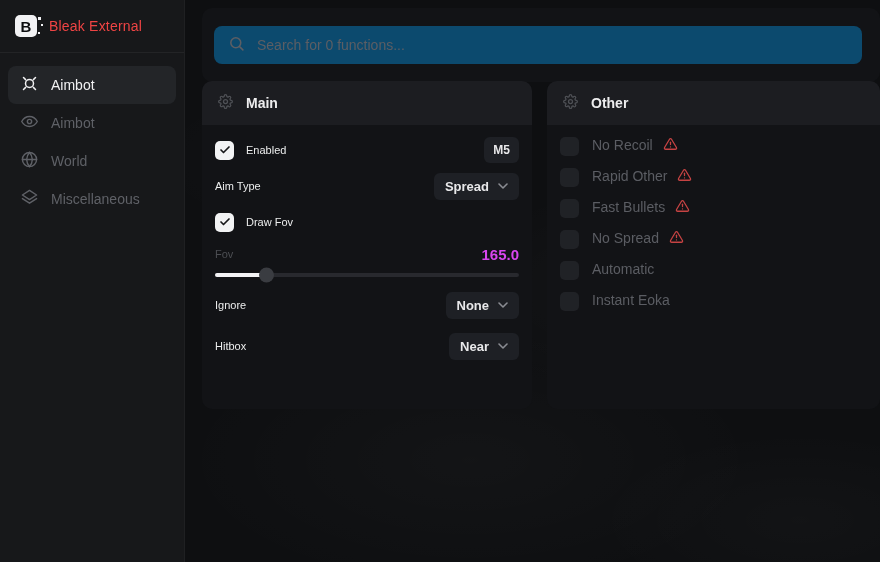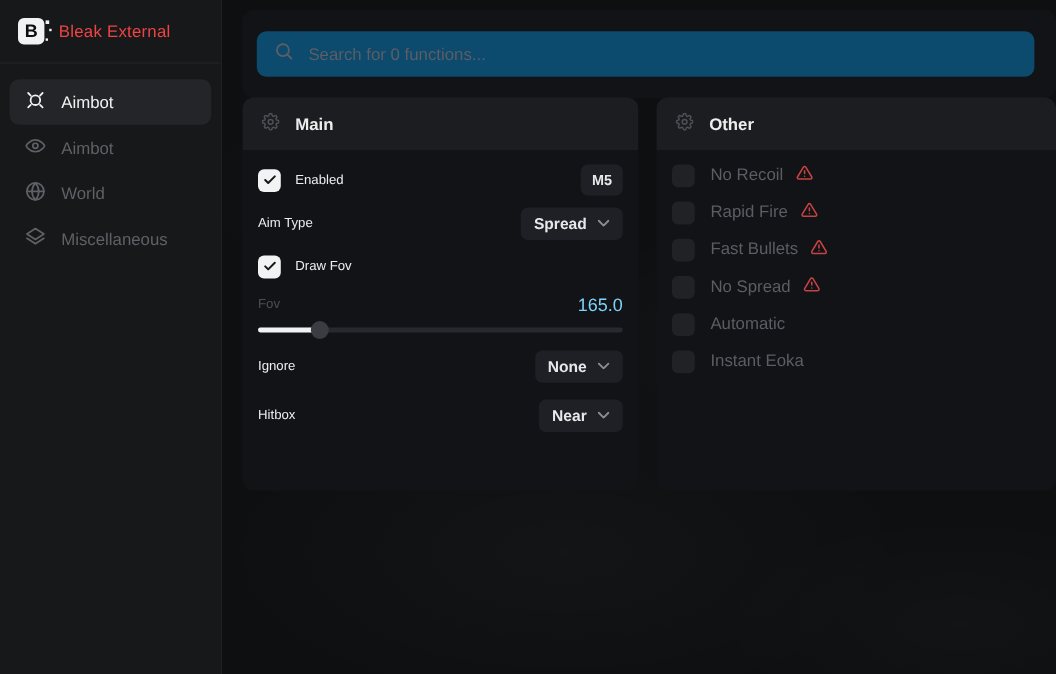--- a/index.html
+++ b/index.html
@@ -102,21 +102,21 @@
     display:flex; align-items:center; justify-content:center; padding:0 9px;
     cursor:pointer;
   }
   .dropdown {
     height:27px; background:#1e2025; border-radius:6px;
     display:flex; align-items:center; gap:9px; padding:0 11px;
     color:#e8e8ea; font-size:13px; font-weight:600; cursor:pointer;
   }
 
   .fov-row { height:18px; margin-bottom:9px; margin-top:2px; }
-  .fov-value { color:#7dd3fc; font-size:15px; font-weight:400; }
+  .fov-value { color:#d946ef; font-size:15px; font-weight:700; }
 
   .slider {
     position:relative; height:4px; background:#28292e; border-radius:2px;
     margin:10px 0 4px 0; cursor:pointer;
   }
   .slider-fill {
     position:relative; height:4px; background:#f2f2f4; border-radius:2px 0 0 2px;
   }
   .slider-thumb {
     position:absolute; right:-7px; top:50%; transform:translateY(-50%);
@@ -306,21 +306,21 @@
               <line x1="12" y1="9" x2="12" y2="13"></line>
               <line x1="12" y1="17" x2="12.01" y2="17"></line>
             </svg>
         </span>
       </div>
 
       <div class="orow">
         <div class="checkbox">
           
         </div>
-        <span class="orow-label">Rapid Fire</span>
+        <span class="orow-label">Rapid Other</span>
         <span class="warn shown">
           <svg width="15" height="14" viewBox="0 0 24 24" fill="none" stroke="#c64343" stroke-width="2.2" stroke-linecap="round" stroke-linejoin="round">
               <path d="M10.29 3.86L1.82 18a2 2 0 0 0 1.71 3h16.94a2 2 0 0 0 1.71-3L13.71 3.86a2 2 0 0 0-3.42 0z"></path>
               <line x1="12" y1="9" x2="12" y2="13"></line>
               <line x1="12" y1="17" x2="12.01" y2="17"></line>
             </svg>
         </span>
       </div>
 
       <div class="orow">

